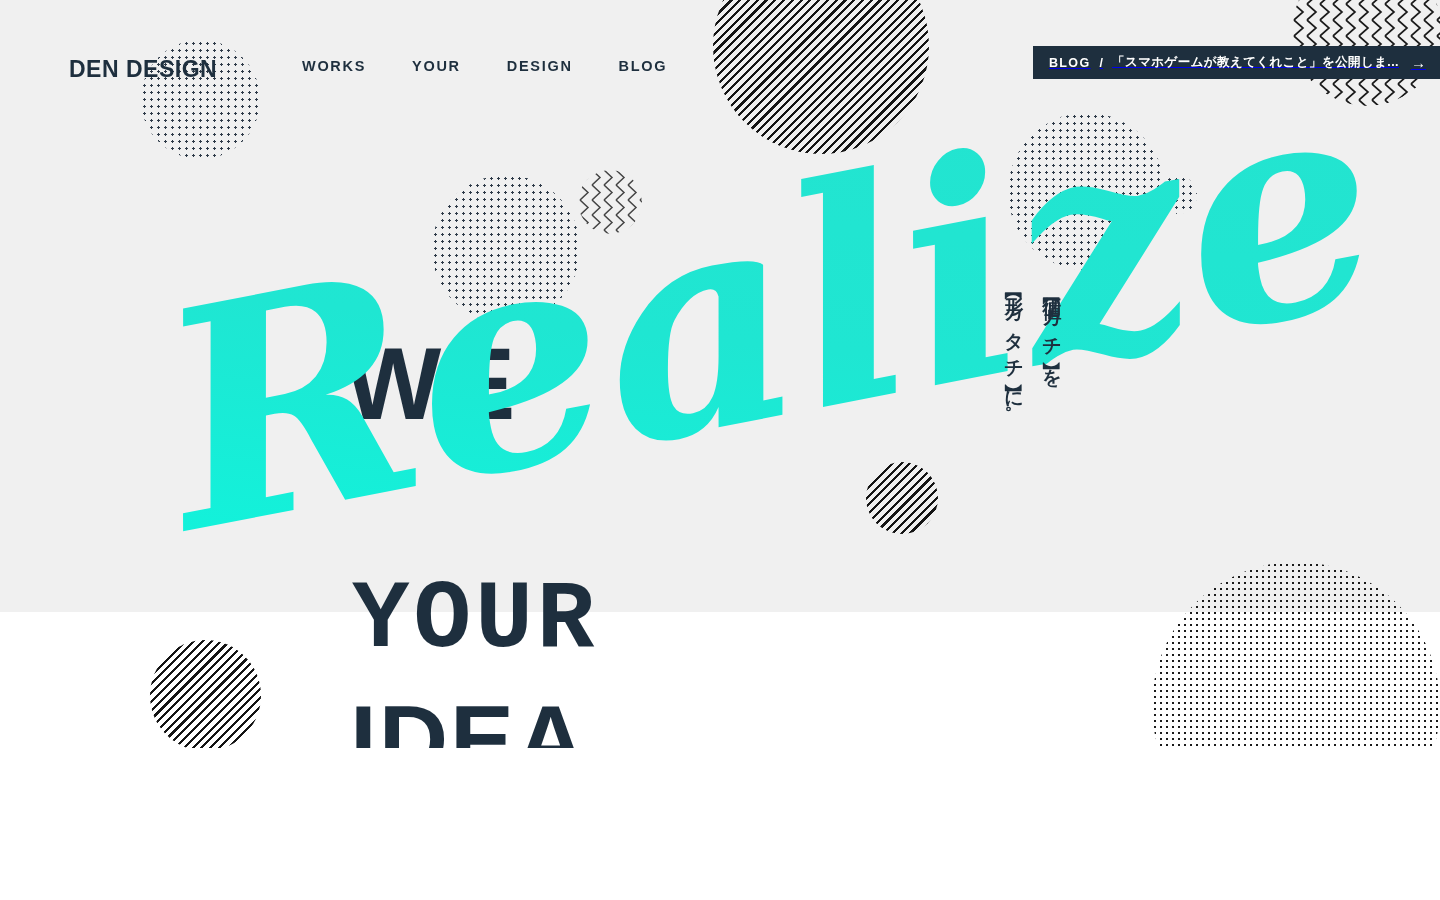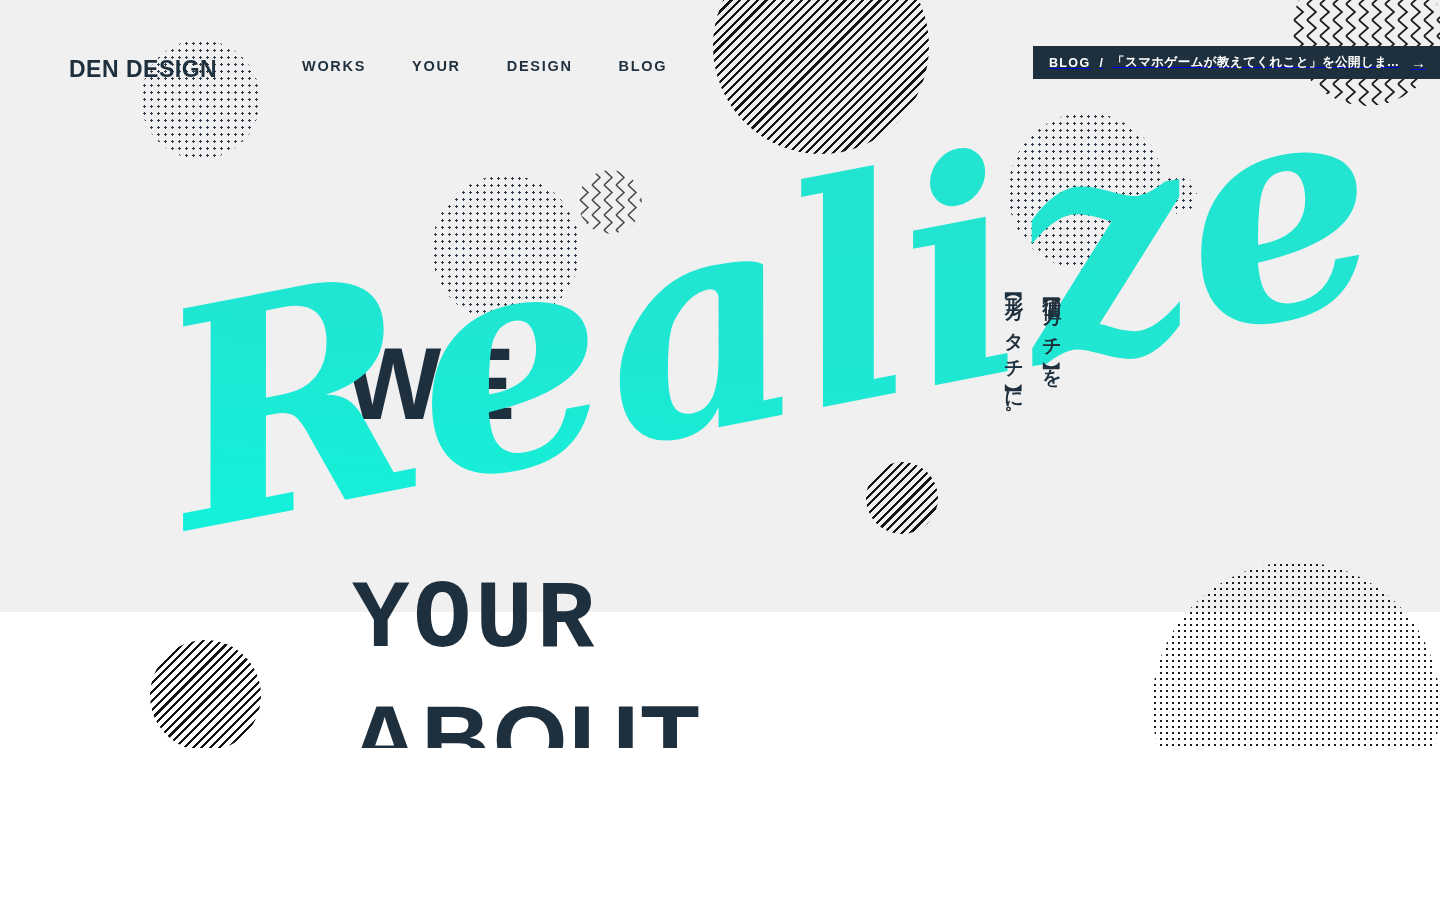--- a/index.html
+++ b/index.html
@@ -238,21 +238,21 @@
             <stop offset="0%" stop-color="#0ff5dd"></stop>
             <stop offset="45%" stop-color="#1fe6d2"></stop>
             <stop offset="100%" stop-color="#25e3cf"></stop>
           </linearGradient>
         </defs>
         <text id="script-svg-text" class="script-text" x="10" y="300" fill="url(#cyanGrad)" transform="rotate(-11 10 300)">Realize</text>
       </svg>
     </div>
 
     <div class="headline-word hw-your">YOUR</div>
-    <div class="headline-word hw-idea">ABOUT.</div>
+    <div class="headline-word hw-idea">IDEA.</div>
 
     <div class="vtag">
       <div class="vcol">価値【カチ】を</div>
       <div class="vcol">形【カタチ】に。</div>
     </div>
   </div>
 
 </div>
 
 </body></html>

